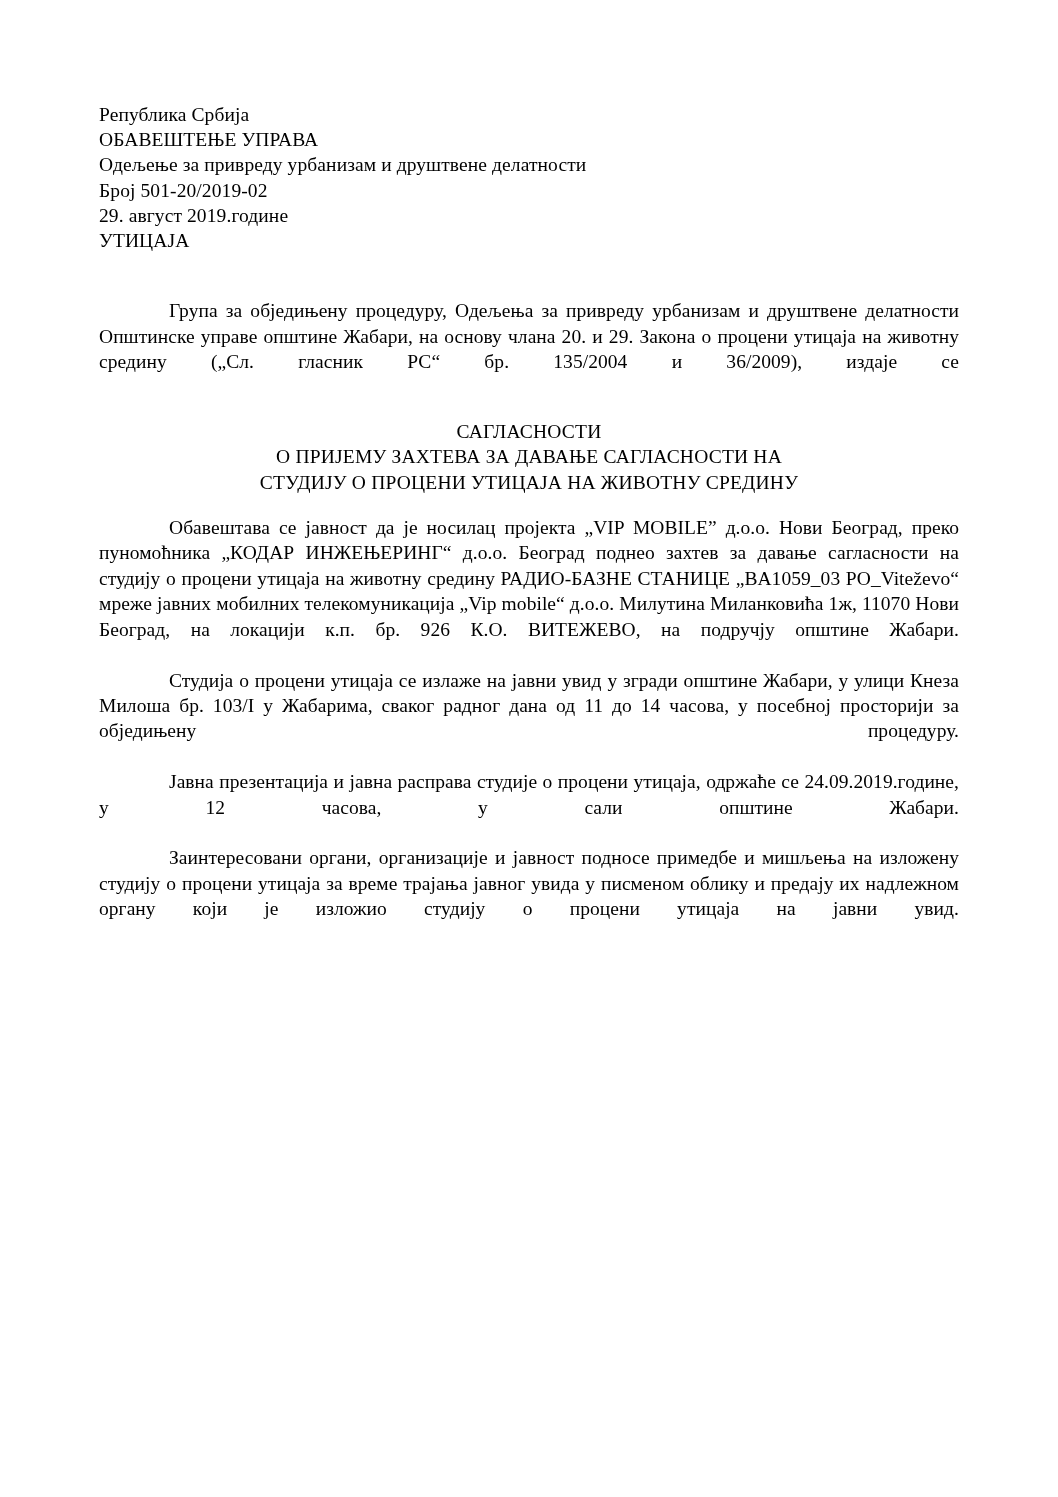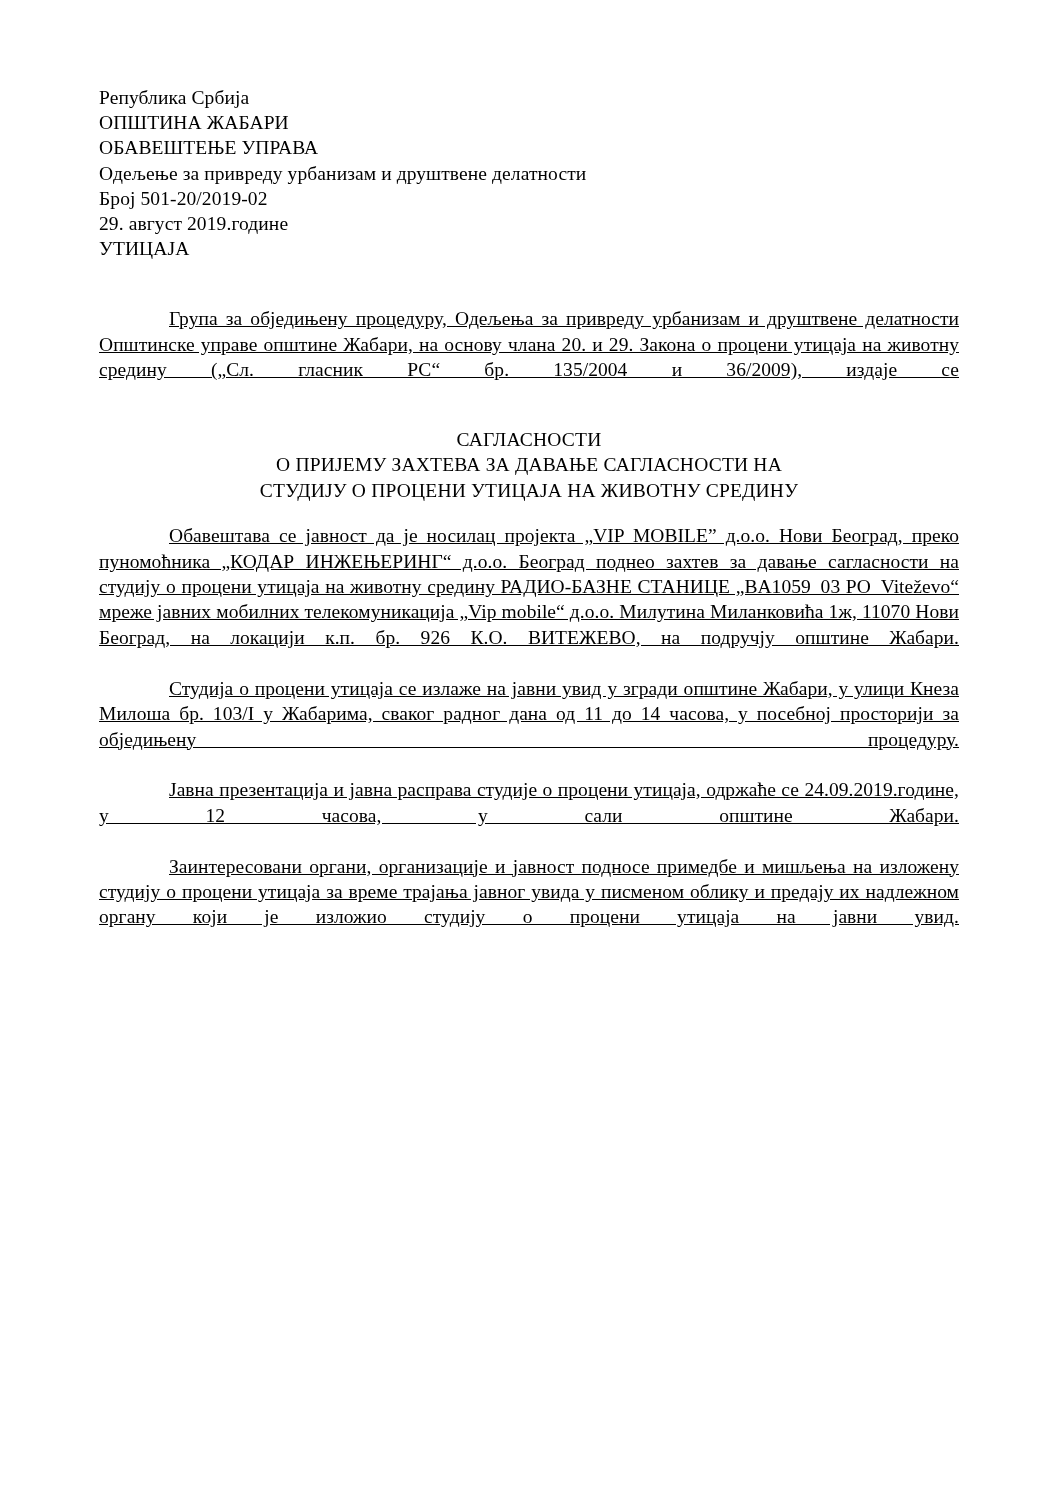--- a/index.html
+++ b/index.html
@@ -21,21 +21,21 @@
     position: relative;
     width: 1058px;
     height: 1497px;
     background: #ffffff;
     box-sizing: border-box;
   }
 
   .content {
     position: absolute;
     left: 99px;
-    top: 85px;
+    top: 102px;
     width: 860px;
   }
 
   
   .letterhead {
     margin: 0 0 0 0;
   }
   .letterhead .lh-line {
     display: block;
     font-size: 19.5px;
@@ -52,21 +52,20 @@
   
   p.body-par {
     margin: 0;
     font-size: 19.5px;
     line-height: 25.4px;
     text-align: justify;
     text-justify: inter-word;
     text-indent: 70px;
     hyphens: none;
     letter-spacing: 0.05px;
-    text-decoration: underline;
   }
 
   
   p.body-par::after {
     content: "";
     display: inline-block;
     width: 100%;
   }
 
   
@@ -82,21 +81,20 @@
   }
 </style>
 </head>
 <body>
 
 <div class="page">
   <div class="content">
 
     <div class="letterhead">
       <span class="lh-line">Република Србија</span>
-      <span class="lh-line">ОПШТИНА ЖАБАРИ</span>
       <span class="lh-line">ОБАВЕШТЕЊЕ УПРАВА</span>
       <span class="lh-line">Одељење за привреду урбанизам и друштвене делатности</span>
       <span class="lh-line">Број 501-20/2019-02</span>
       <span class="lh-line">29. август 2019.године</span>
       <span class="lh-line">УТИЦАЈА</span>
     </div>
 
     <div class="gap-after-letterhead"></div>
 
     <p class="body-par">Група за обједињену процедуру, Одељења за привреду урбанизам и друштвене делатности Општинске управе општине Жабари, на основу члана 20. и 29. Закона о процени утицаја на животну средину („Сл. гласник РС“ бр. 135/2004 и 36/2009), издаје се</p>

